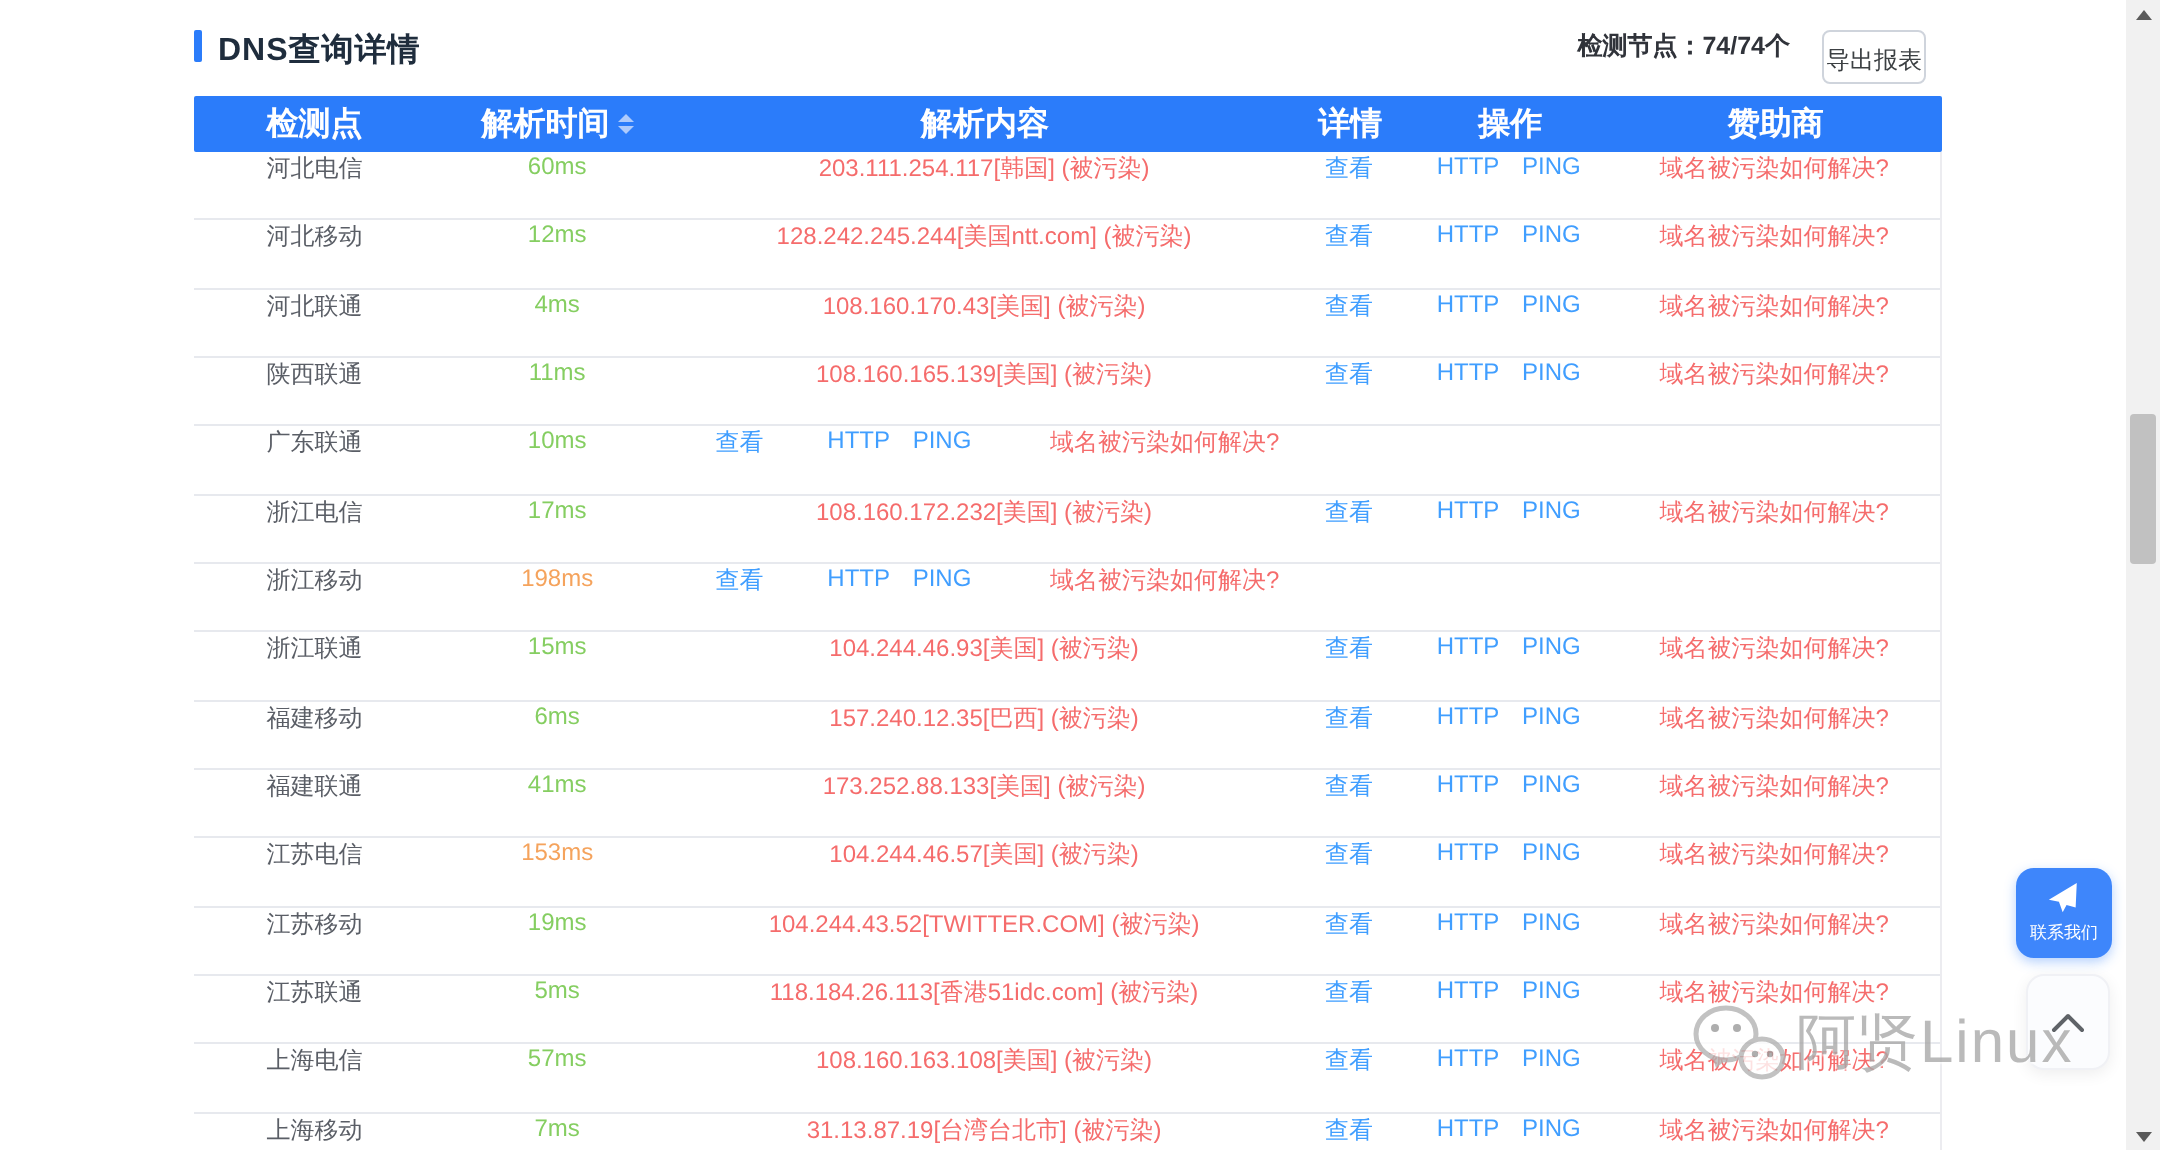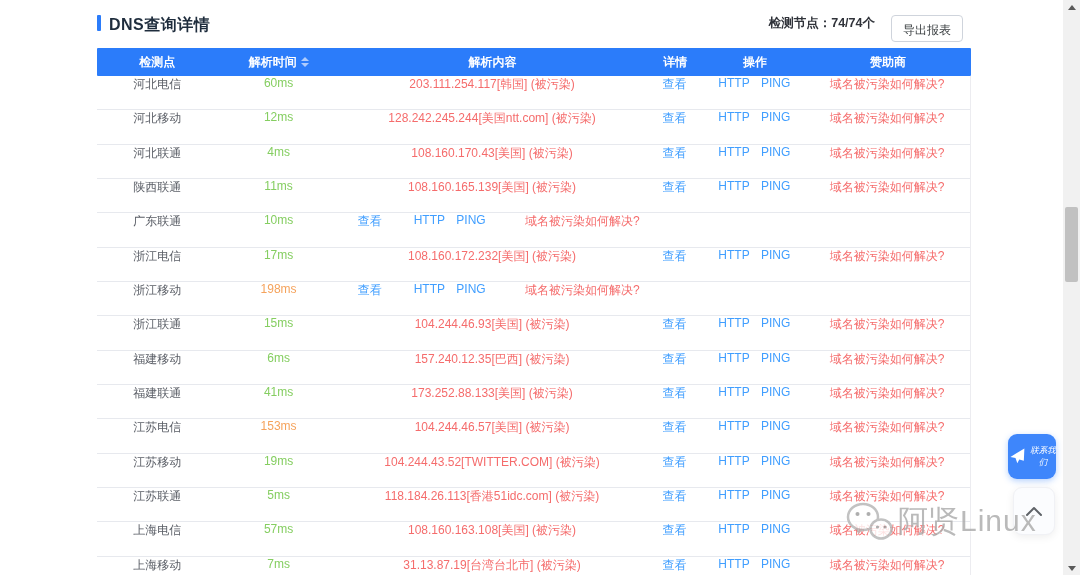--- a/index.html
+++ b/index.html
@@ -13,26 +13,26 @@
   .title-row { display:flex; padding-top:15px; height:42px; }
   .title-accent { width:4px; height:16px; background:#2b7cfa; border-radius:1px; margin-right:8px; }
   .page-title { font-size:16px; font-weight:bold; color:#1f2d3d; letter-spacing:.5px; }
   .tabs { display:flex; align-items:center; gap:9px; margin-left:18px; }
   .tab { font-size:11.5px; color:#555; background:#fff; border:1px solid #d9dce3; border-radius:12px;
          padding:4px 12px; cursor:pointer; line-height:1; white-space:nowrap; }
   .tab.active { background:#2b7cfa; border-color:#2b7cfa; color:#fff; }
   .spacer { flex:1; }
   .node-count { font-size:12.5px; color:#30333a; font-weight:600; margin-right:16px; white-space:nowrap; }
   .export-btn { font-size:12px; color:#3c4043; background:#fff; border:1px solid #cfd4dc; border-radius:4px;
-                padding:6px 11px; cursor:pointer; margin-right:8px; white-space:nowrap; }
+                padding:6px 1px; cursor:pointer; margin-right:8px; white-space:nowrap; }
 
   
   .dns-table { margin-top:6px; width:874px; }
   .thead { display:flex; align-items:center; background:#2b7cfa; height:28px; border-radius:1px; }
-  .thead .cell { color:#fff; font-size:12px; font-weight:600;text-align:center; }
+  .thead .cell { color:#fff; font-size:16px; font-weight:600;text-align:center; }
   .cell { text-align:center; overflow:hidden; white-space:nowrap; }
   .col-node    { width:13.8%; }
   .col-time    { width:14.0%; display:flex; align-items:center; justify-content:center; gap:4px; }
   .col-content { width:34.9%; }
   .col-detail  { width:6.9%;  }
   .col-op      { width:11.4%; }
   .col-sponsor { width:19.0%; }
   .tbody { border-right:1px solid #ececf0; }
   .row { display:flex; align-items:flex-start; height:34.33px; border-bottom:1px solid #e7e9ee; font-size:12px; background:#fff; }
   .row .col-node { color:#5a5e66; }
@@ -43,22 +43,22 @@
   .col-op .link { margin:0 4px; }
   .sponsor { color:#f56c6c; text-decoration:none; cursor:pointer; }
 
   .sort-caret { display:inline-flex; flex-direction:column; gap:2px; cursor:pointer; }
   .sort-caret i { display:block; width:0; height:0; border-left:4px solid transparent; border-right:4px solid transparent; }
   .caret-up   { border-bottom:4px solid #aecbfc; }
   .caret-down { border-top:4px solid #aecbfc; }
 
   
   .contact-btn { position:absolute; left:1008px; top:434px; width:48px; height:45px; background:#3e86fb;
-                 border:none; border-radius:9px; display:flex; flex-direction:row; align-items:center;
-                 justify-content:center; gap:2px; cursor:pointer; box-shadow:0 2px 6px rgba(43,124,250,.35);font-style:italic; }
+                 border:none; border-radius:9px; display:flex; flex-direction:column; align-items:center;
+                 justify-content:center; gap:2px; cursor:pointer; box-shadow:0 2px 6px rgba(43,124,250,.35); }
   .contact-btn .label { color:#fff; font-size:8.5px; }
   .backtop-btn { position:absolute; left:1013px; top:487px; width:42px; height:48px; background:#fbfcfe;
                  border:1px solid #f0f1f5; border-radius:9px; display:flex; align-items:center; justify-content:center;
                  cursor:pointer; box-shadow:0 2px 8px rgba(0,0,0,.07); }
 
   .watermark { position:absolute; left:844px; top:498px; display:flex; align-items:center; gap:4px;
                pointer-events:none; opacity:.8; z-index:5; }
   .watermark .wm-text { font-size:30px; color:#a9a9a9; letter-spacing:1px;
                         text-shadow:0 1px 1px rgba(255,255,255,.9); white-space:nowrap; }
 

